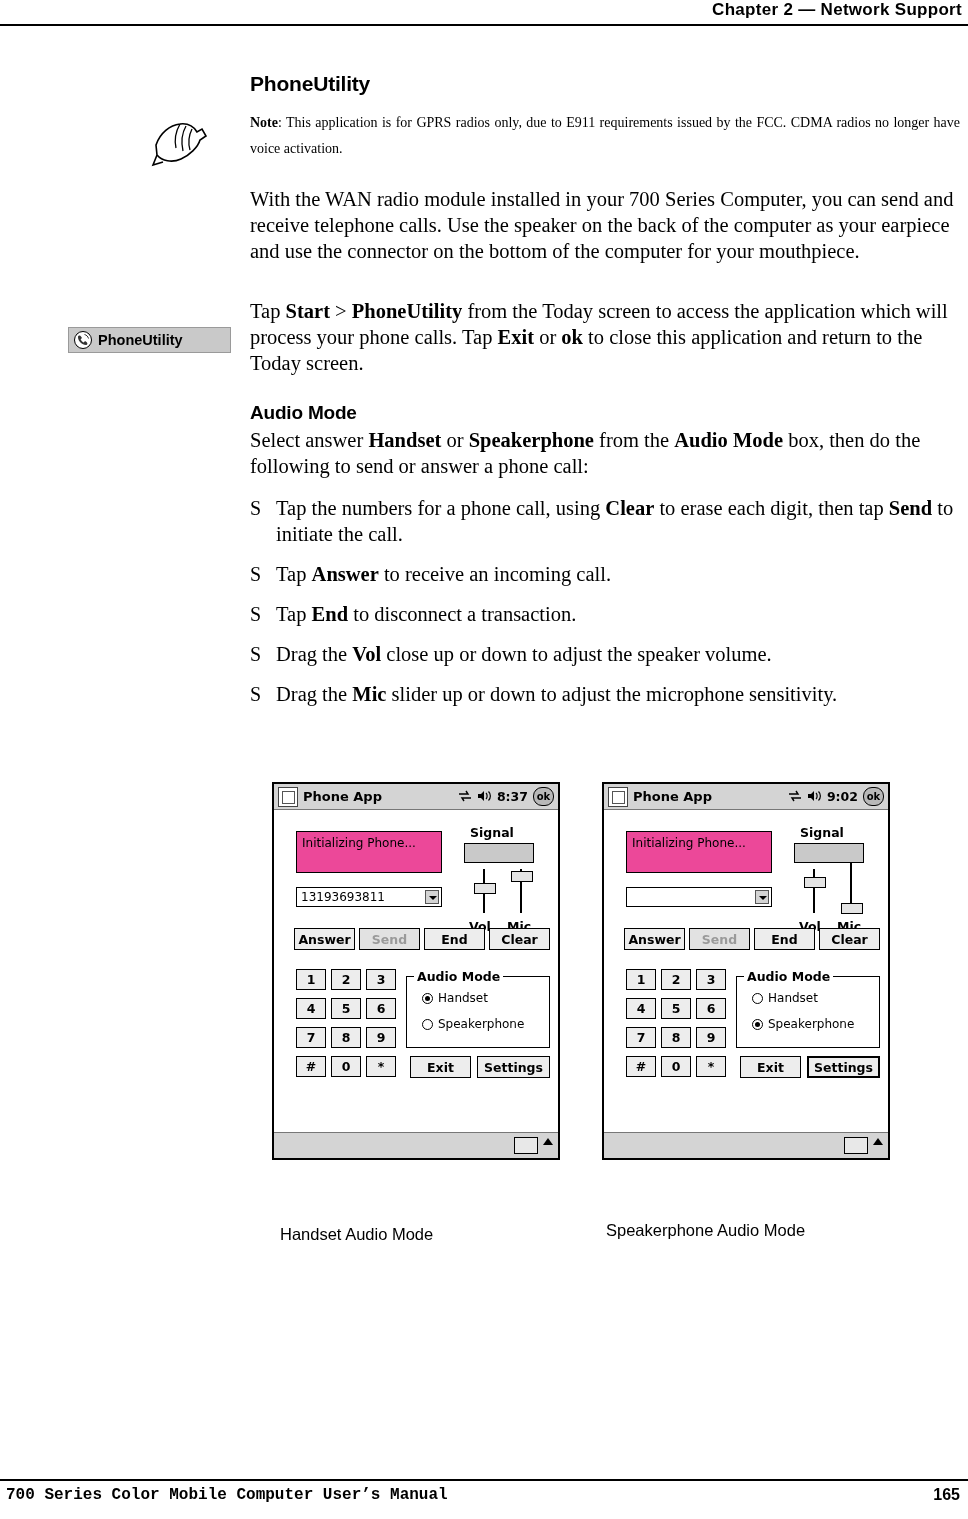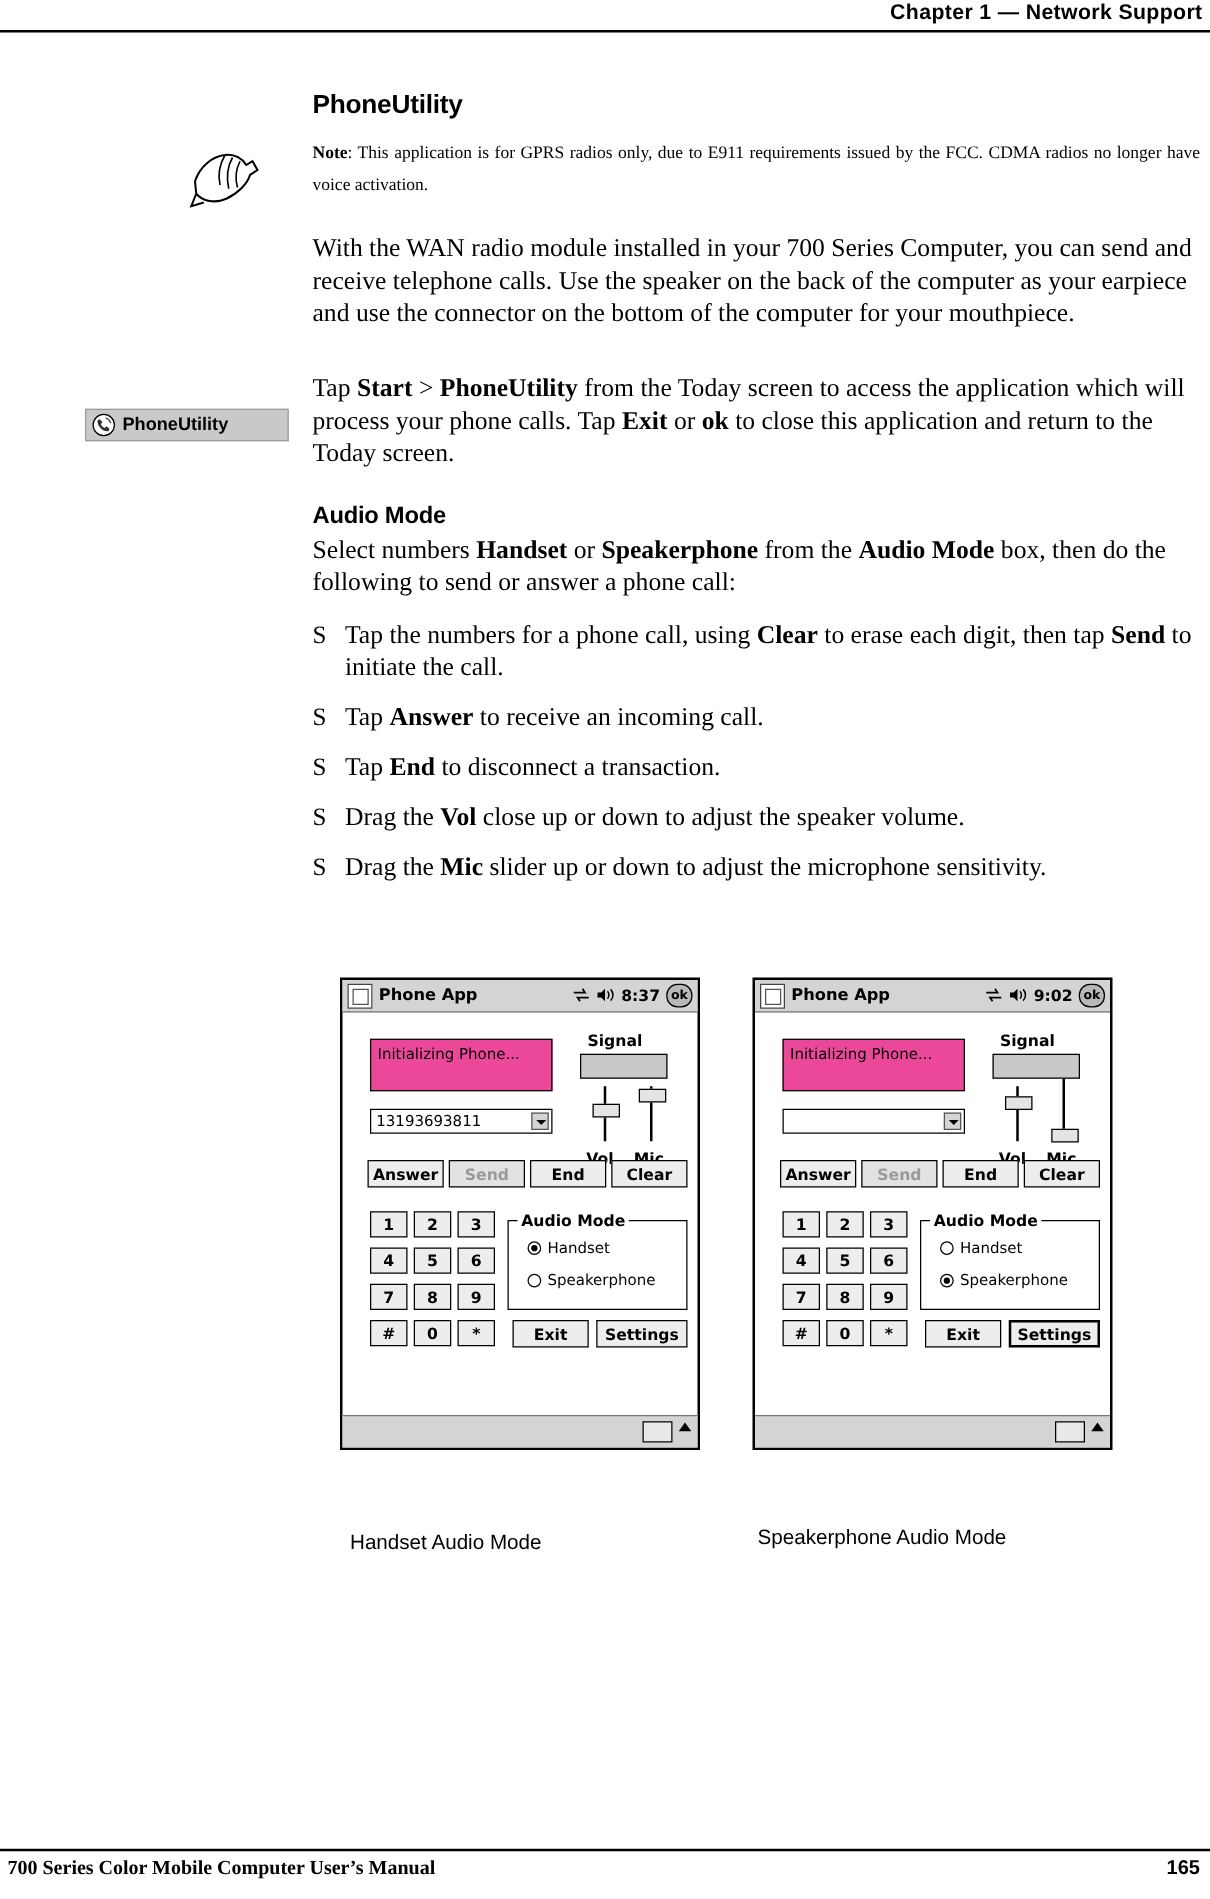--- a/index.html
+++ b/index.html
@@ -56,21 +56,21 @@
     top: 0px;
     left: 0px;
     width: 968px;
     height: 2px;
     background: #000;
   }
   .footer-title {
     position: absolute;
     left: 6px;
     top: 7px;
-    font-family: Liberation Serif, serif;
+    font-family: Liberation Mono, monospace;
     font-weight: bold;
     font-size: 16px;
   }
   .footer-page {
     position: absolute;
     right: 8px;
     top: 7px;
     font-family: "Liberation Sans", sans-serif;
     font-weight: bold;
     font-size: 16px;
@@ -388,21 +388,21 @@
     color: #000;
     margin-top: 44px;
   }
   #cap-handset { left: 280px; top: 1180px; width: 200px; }
   #cap-speaker { left: 606px; top: 1176px; width: 220px; }
 </style>
 </head>
 <body>
 
 <div class="page-header">
-  <div class="header-text">Chapter  1  —  Network Support</div>
+  <div class="header-text">Chapter  2  —  Network Support</div>
   <div class="header-rule"></div>
 </div>
 
 <div class="note-icon">
   <svg width="60" height="56" viewBox="0 0 60 56">
     <path d="M6 30 C10 18, 20 10, 30 9 C38 8, 44 12, 47 17 L52 14 L56 21 L50 25 C48 32, 40 40, 31 44 C22 48, 12 46, 7 40 Z" fill="none" stroke="#000" stroke-width="1.6"></path>
     <path d="M30 9 C26 16, 24 24, 26 33" fill="none" stroke="#000" stroke-width="1.3"></path>
     <path d="M36 11 C32 18, 31 27, 33 36" fill="none" stroke="#000" stroke-width="1.3"></path>
     <path d="M42 14 C39 20, 38 28, 40 35" fill="none" stroke="#000" stroke-width="1.3"></path>
     <path d="M7 40 L3 50 L13 47" fill="none" stroke="#000" stroke-width="1.6"></path>
@@ -425,21 +425,21 @@
   <h1 class="sec-title">PhoneUtility</h1>
 
   <p class="note-para"><b>Note</b><span>: This application is for GPRS radios only, due to E911 requirements issued by the FCC. CDMA radios no longer have voice activation.</span></p>
 
   <p class="para">With the WAN radio module installed in your 700 Series Computer, you can send and receive telephone calls. Use the speaker on the back of the computer as your earpiece and use the connector on the bottom of the computer for your mouthpiece.</p>
 
   <p class="para" style="margin-top:34px;"><span>Tap </span><b>Start</b><span> &gt; </span><b>PhoneUtility</b><span> from the Today screen to access the application which will process your phone calls. Tap </span><b>Exit</b><span> or </span><b>ok</b><span> to close this application and return to the Today screen.</span></p>
 
   <h2 class="sub-title">Audio Mode</h2>
 
-  <p class="para"><span>Select numbers </span><b>Handset</b><span> or </span><b>Speakerphone</b><span> from the </span><b>Audio Mode</b><span> box, then do the following to send or answer a phone call:</span></p>
+  <p class="para"><span>Select answer </span><b>Handset</b><span> or </span><b>Speakerphone</b><span> from the </span><b>Audio Mode</b><span> box, then do the following to send or answer a phone call:</span></p>
 
   <ul class="bullets">
     <li><span class="bullet-mark">S</span><span>Tap the numbers for a phone call, using </span><b>Clear</b><span> to erase each digit, then tap </span><b>Send</b><span> to initiate the call.</span></li>
     <li><span class="bullet-mark">S</span><span>Tap </span><b>Answer</b><span> to receive an incoming call.</span></li>
     <li><span class="bullet-mark">S</span><span>Tap </span><b>End</b><span> to disconnect a transaction.</span></li>
     <li><span class="bullet-mark">S</span><span>Drag the </span><b>Vol</b><span> close up or down to adjust the speaker volume.</span></li>
     <li><span class="bullet-mark">S</span><span>Drag the </span><b>Mic</b><span> slider up or down to adjust the microphone sensitivity.</span></li>
   </ul>
 </div>
 

